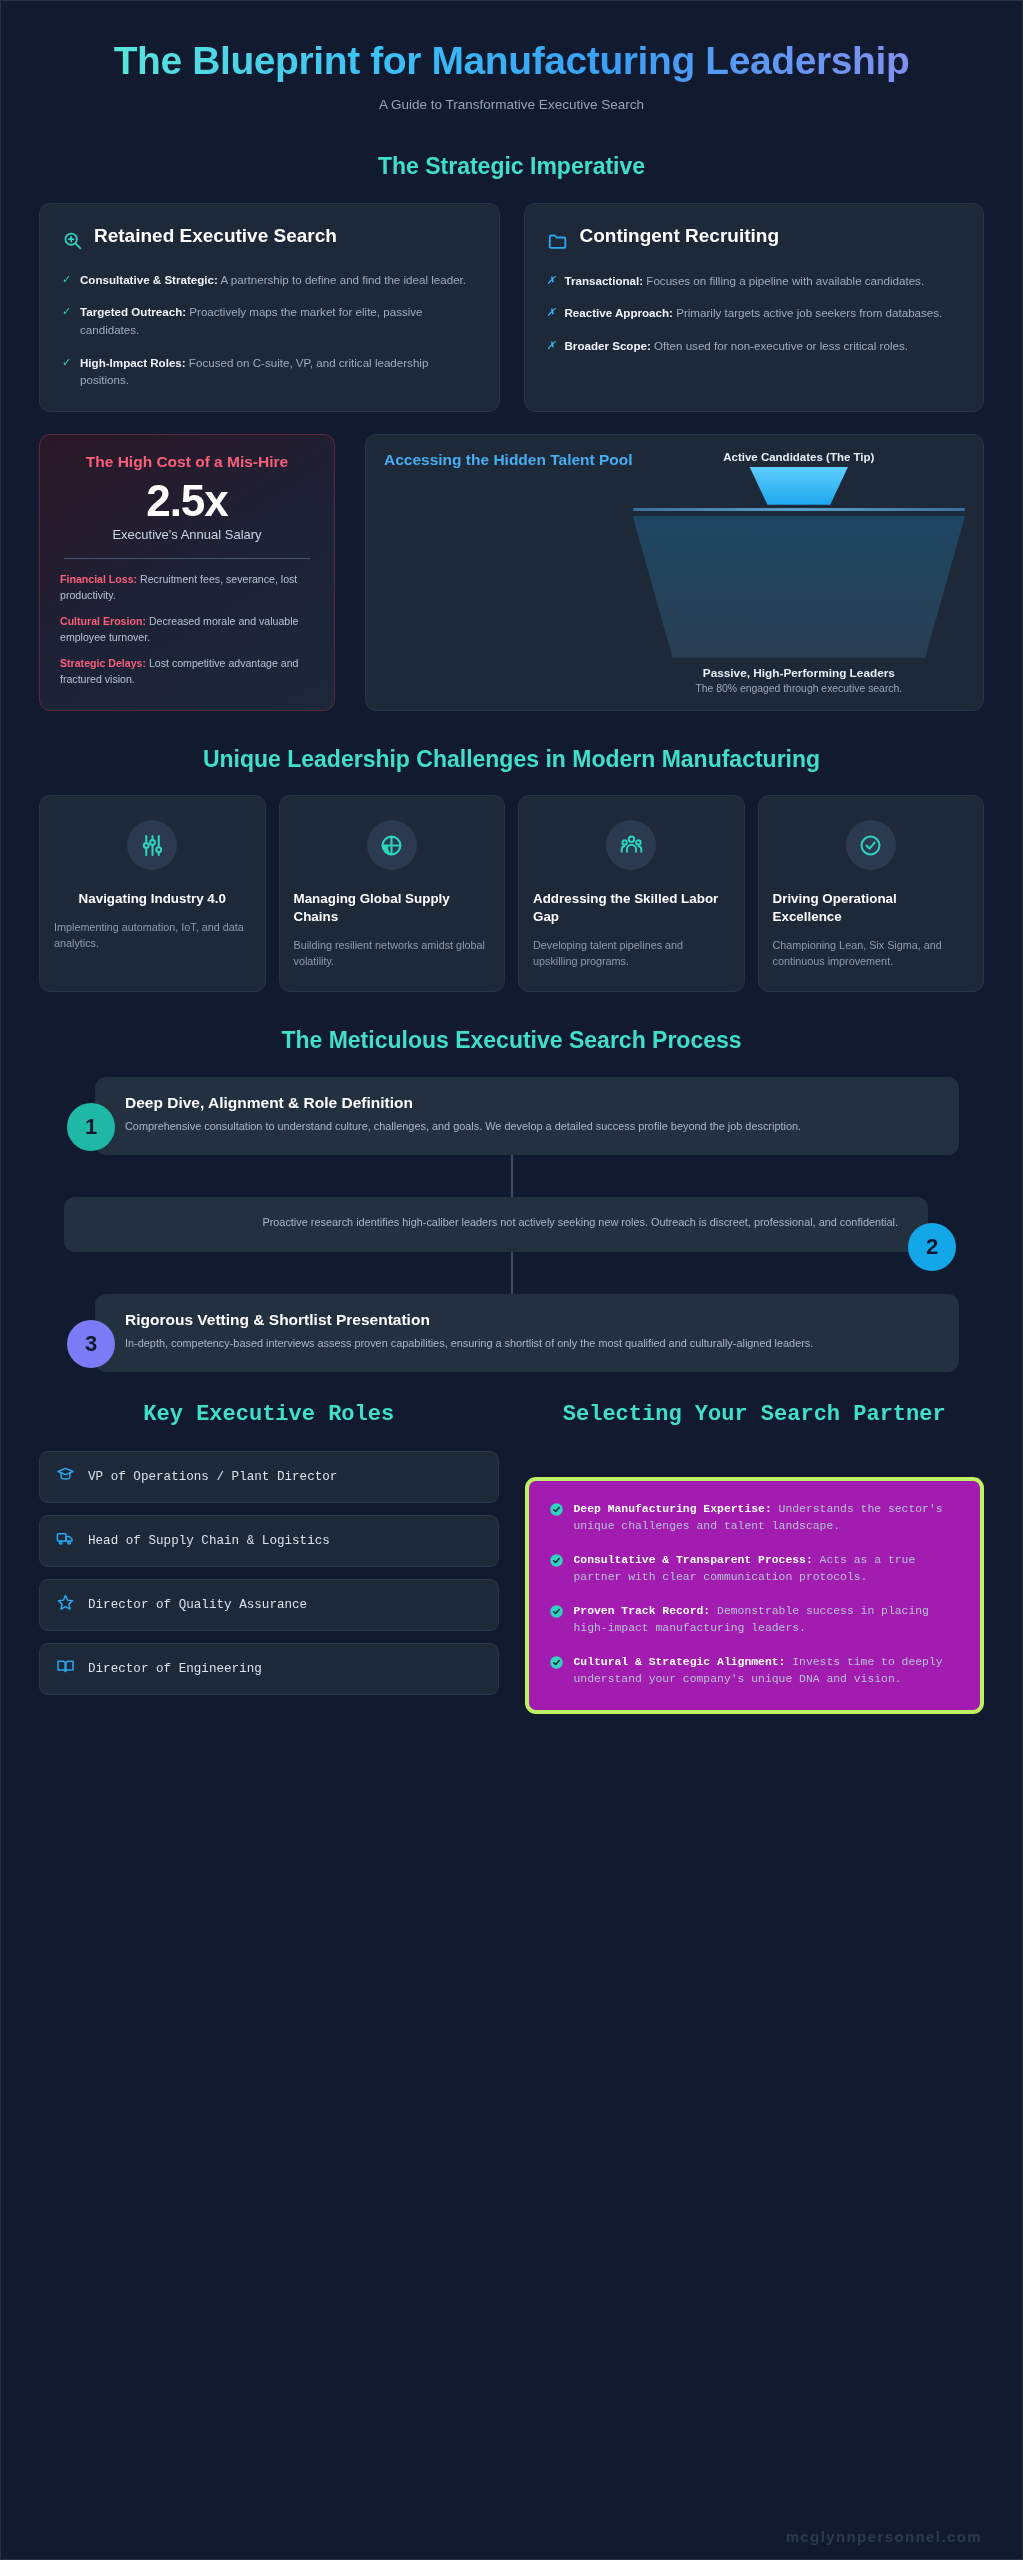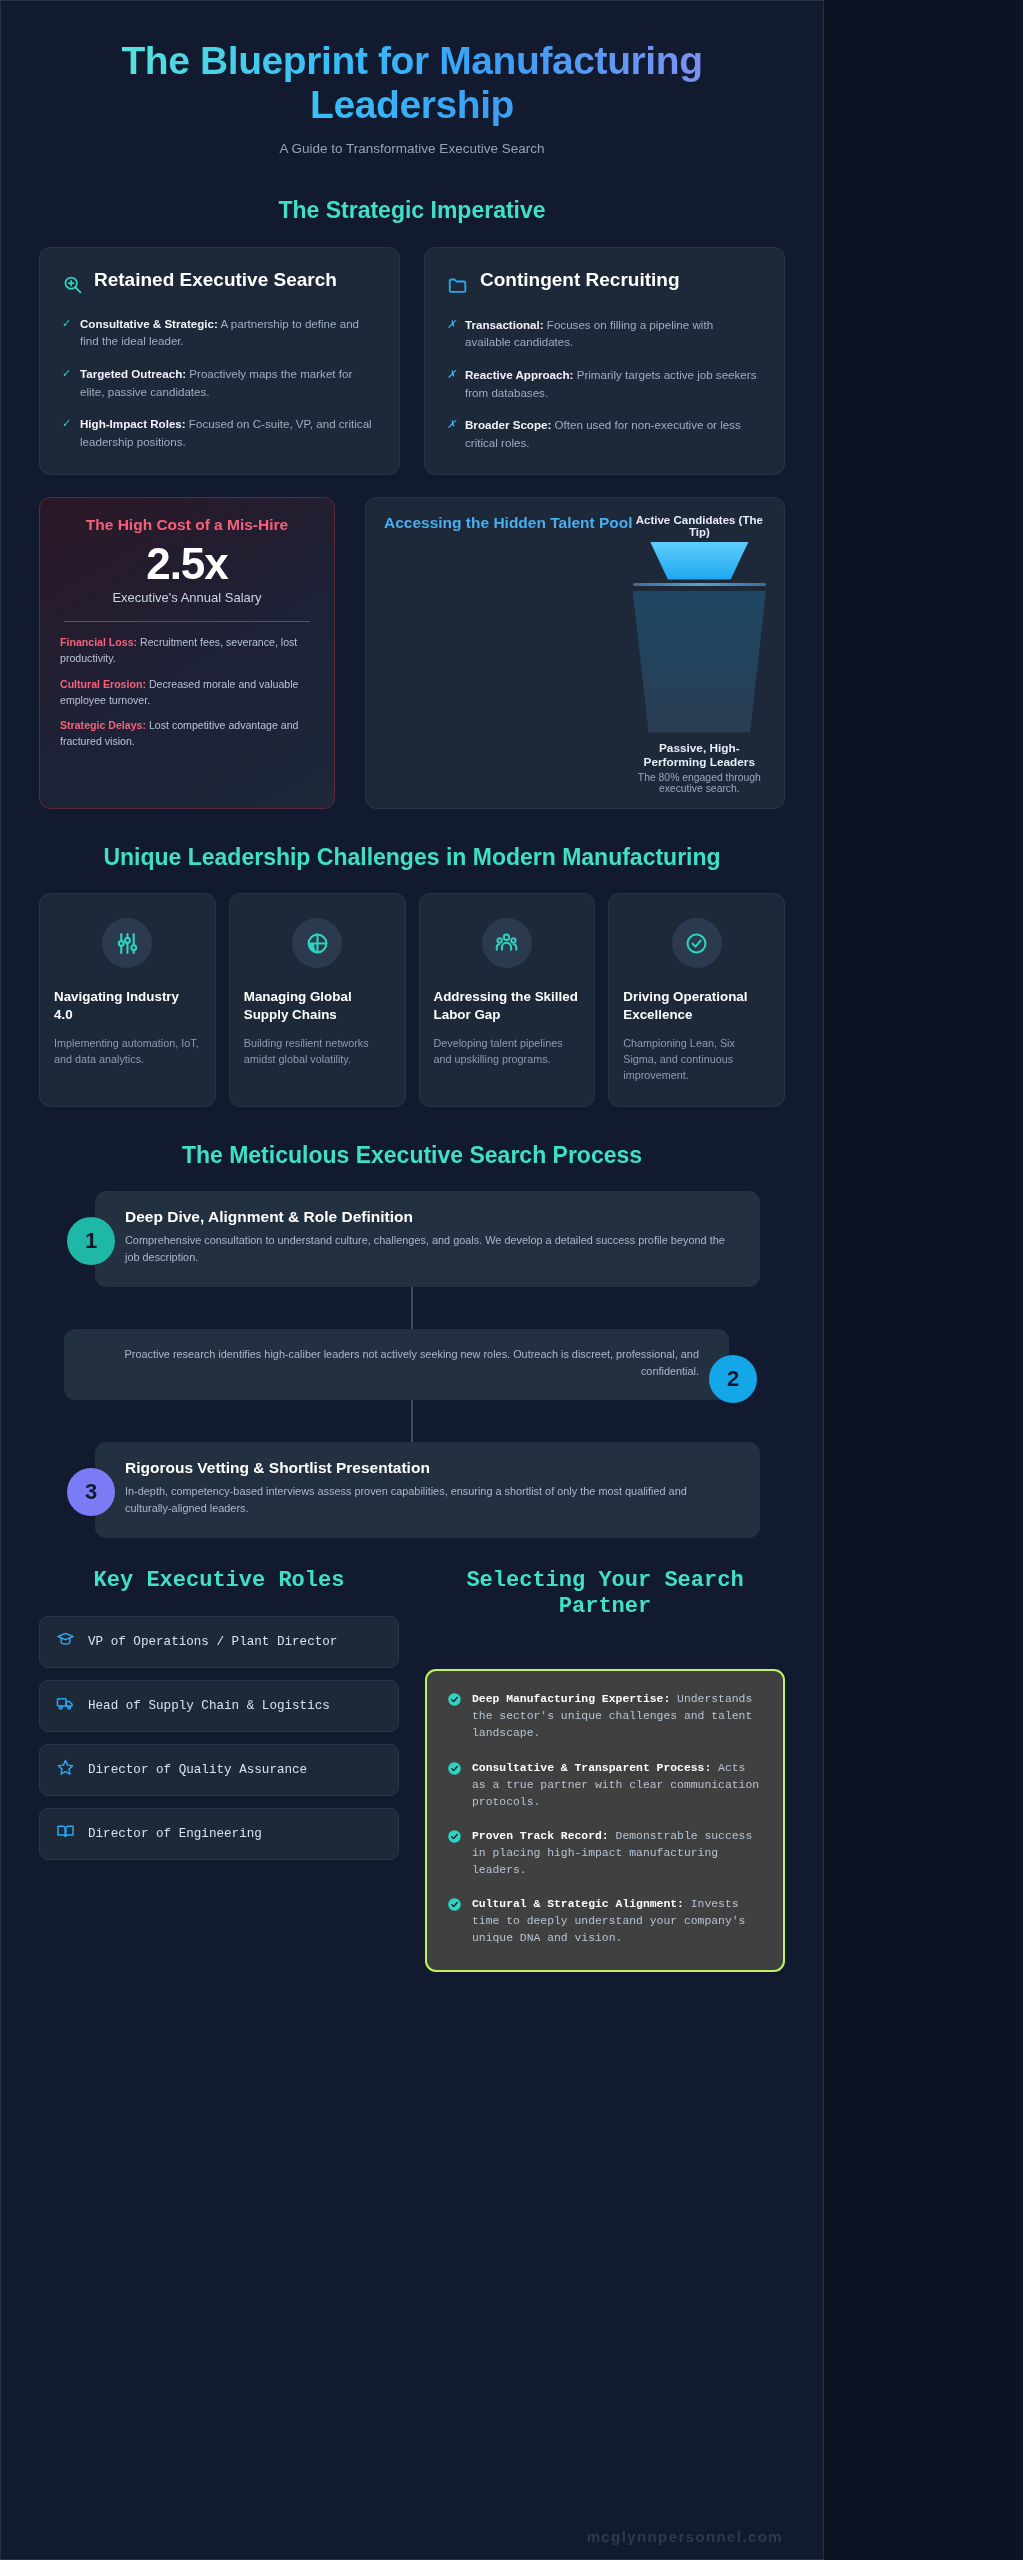--- a/index.html
+++ b/index.html
@@ -10,21 +10,21 @@
   }
 
   body {
     font-family: "Liberation Sans", sans-serif;
     color: #e2e8f0;
     position: relative;
     overflow-x: hidden;
   }
 
   .page {
-    width: 824px;
+    width: 1023px;
     min-height: 2560px;
     background: #111a2e;
     border: 1px solid #263244;
     position: relative;
     padding: 26px 38px 44px 38px;
   }
 
   
   .hero { text-align: center; padding: 12px 40px 6px 40px; }
   .hero-title {
@@ -311,22 +311,22 @@
     border: 1px solid #2a3purpose;
     border: 1px solid #2a374c;
     border-radius: 9px;
     padding: 13px 16px;
     margin-bottom: 12px;
   }
   .role-item:last-child { margin-bottom: 0; }
   .role-label { font-size: 12.6px; color: #d9e2ee; }
 
   .partner-card {
-    background: #404040;
-    border: 2px solid #bef264;
+    background: #a21caf;
+    border: 4px solid #bef264;
     border-radius: 11px;
     padding: 20px 20px 22px 20px;
     margin-top: 48px;
   }
   .partner-card ul { list-style: none; }
   .partner-card li {
     display: flex;
     gap: 10px;
     margin-bottom: 17px;
     font-size: 11.4px;

